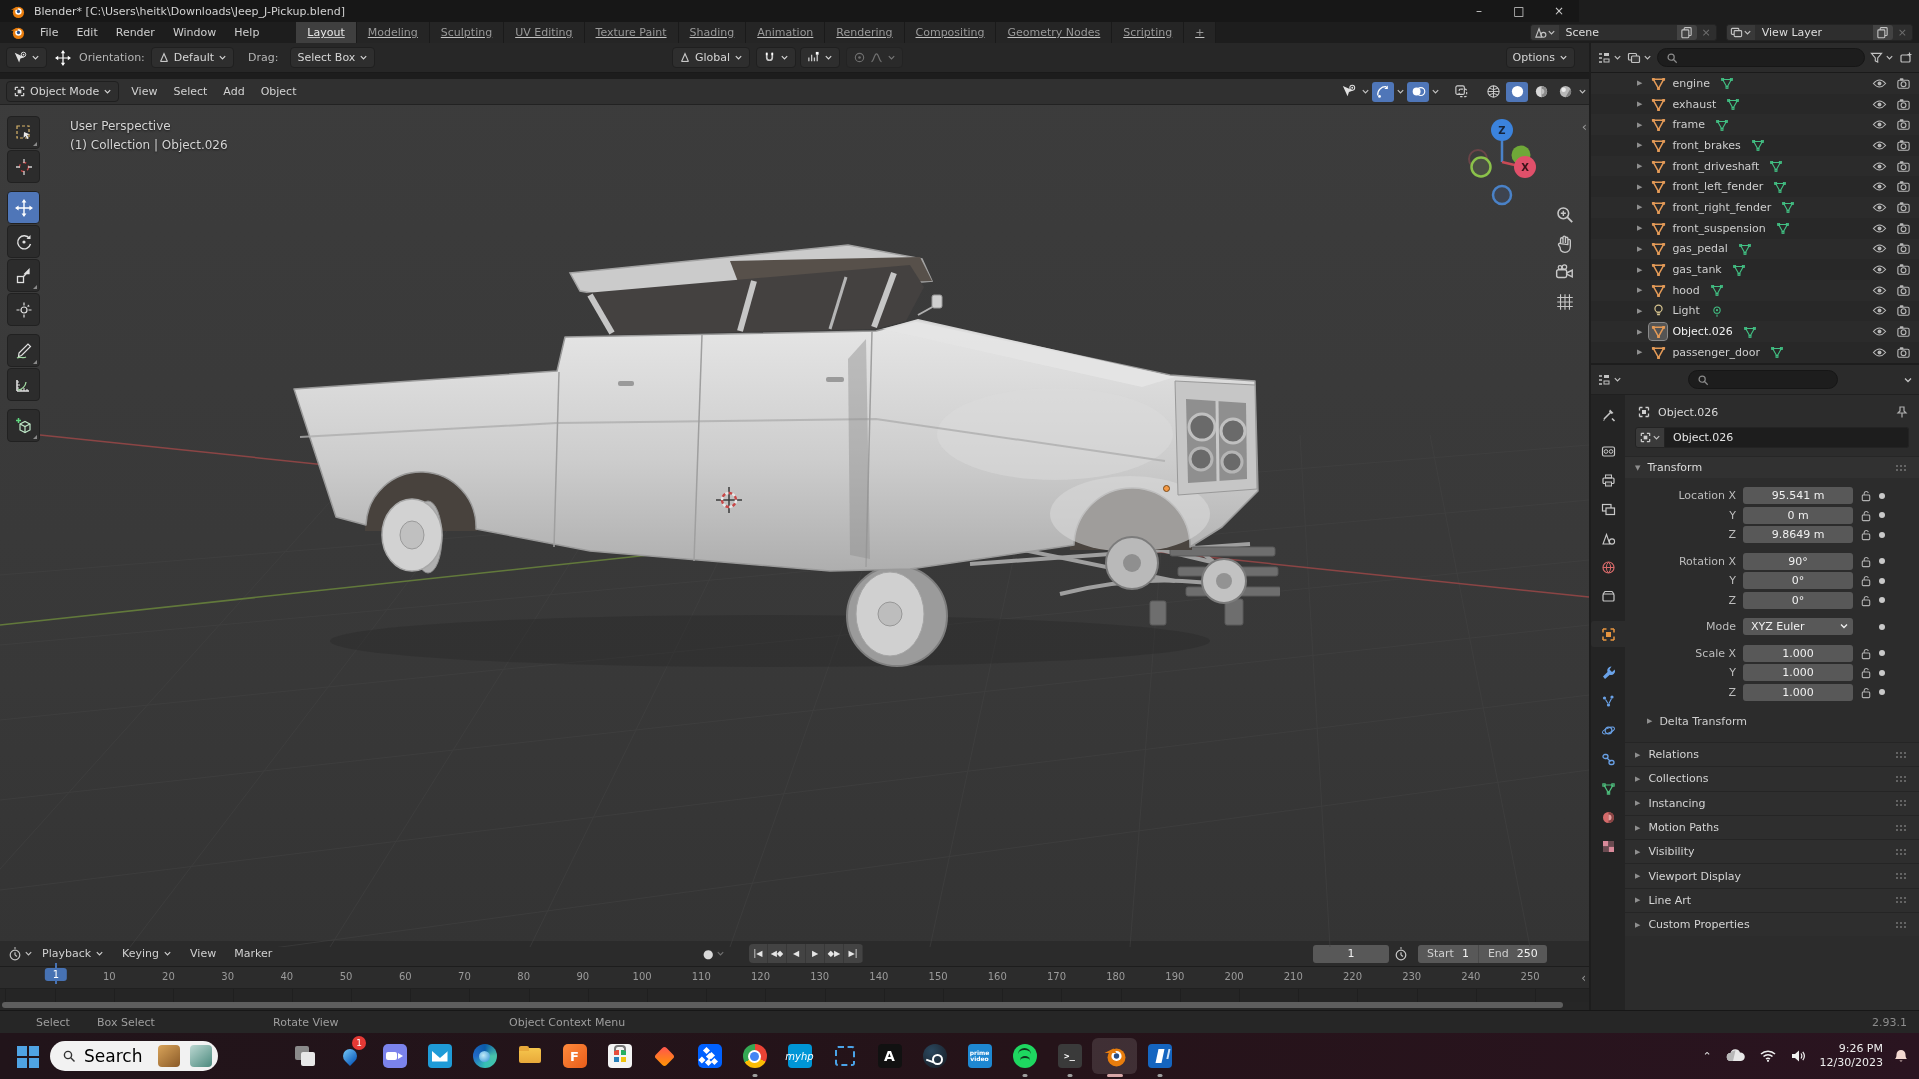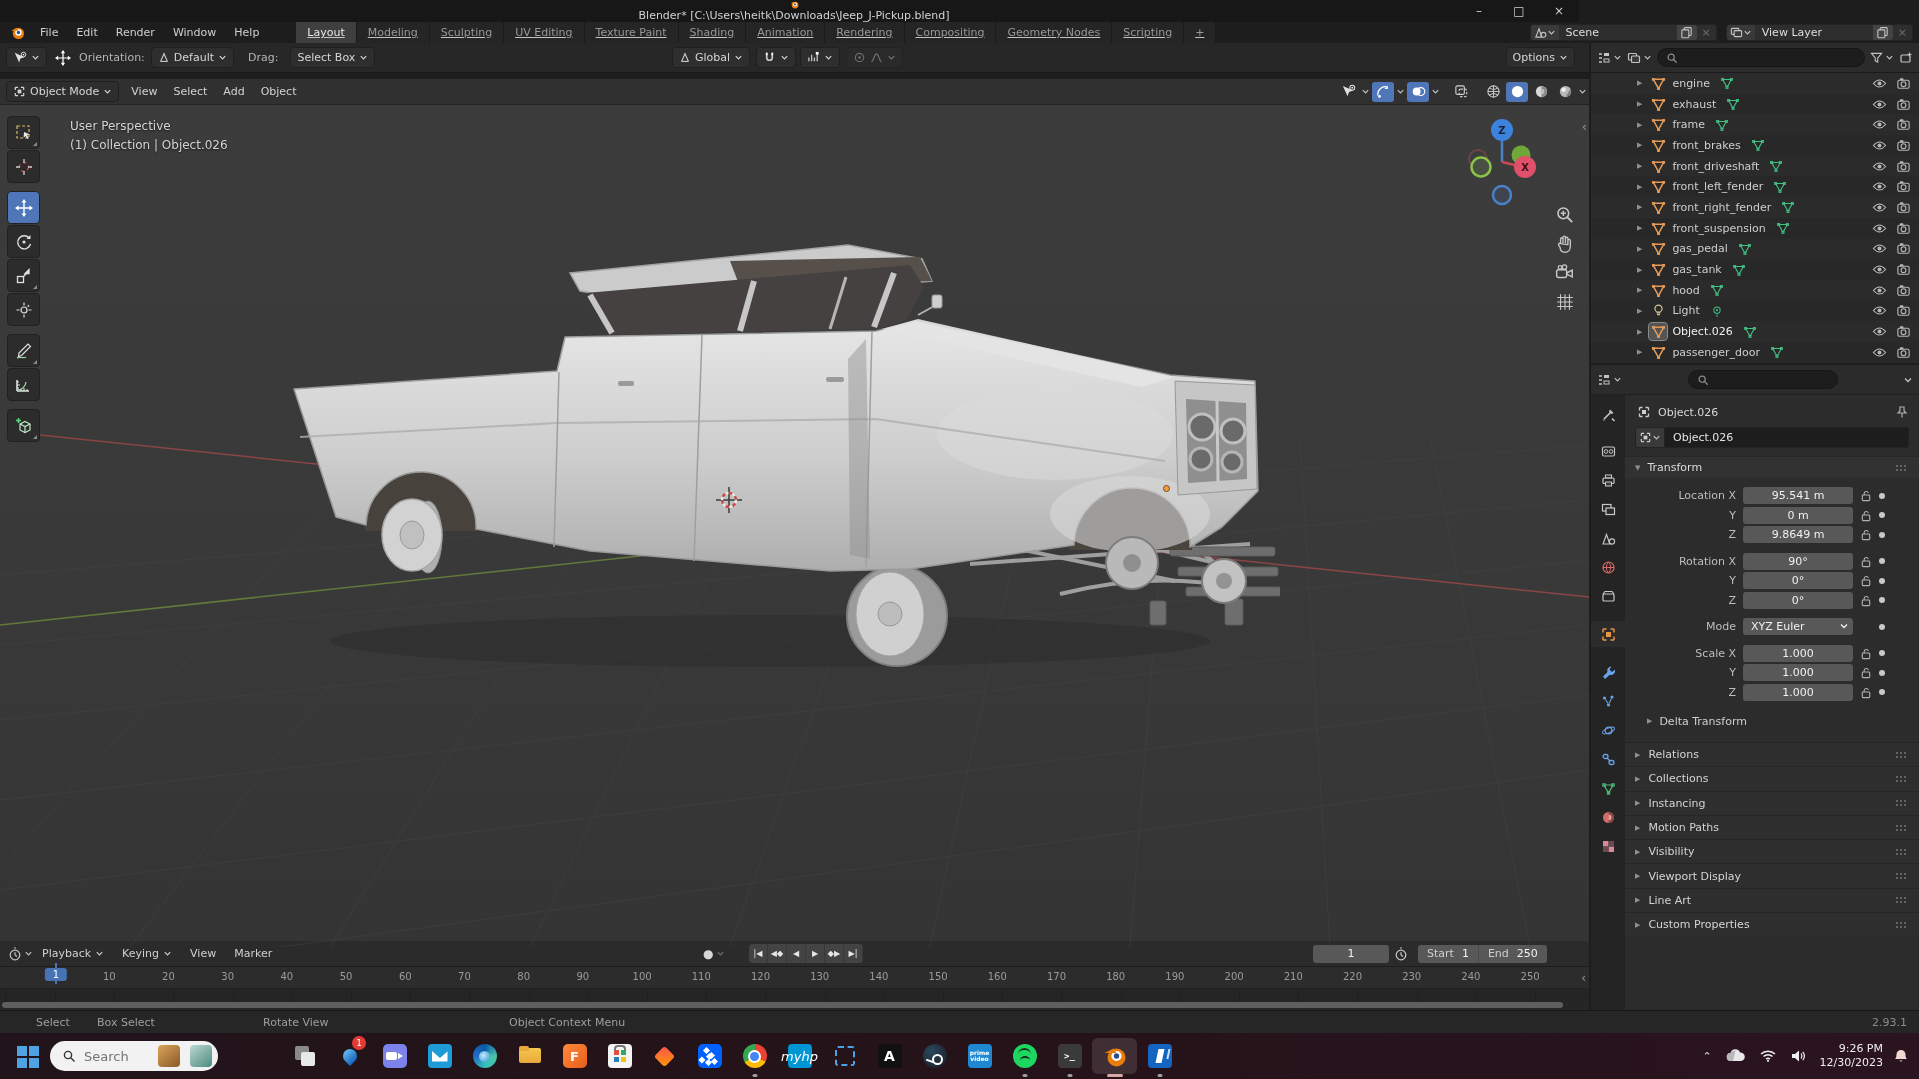--- a/index.html
+++ b/index.html
@@ -2,21 +2,21 @@
 <html style="--accent-blue: #4772b3; --tool-active-blue: #4f76b8; --mesh-icon-orange: #e39a57; --data-icon-green: #42c184; --axis-x-red: #e0504f; --axis-y-green: #74a83c; --axis-z-blue: #3b83dd; --playhead-blue: #4772b3;"><head>
 <meta charset="utf-8">
 <style>
 * { margin:0; padding:0; box-sizing:border-box; }
 html,body { background:#000; }
 body { font-family:"DejaVu Sans","Liberation Sans",sans-serif; font-size:11px; color:#c3c3c3; }
 .screen { position:relative; width:1919px; height:1079px; background:#1d1d1d; overflow:hidden; }
 svg { display:block; }
 
 
-.titlebar { position:absolute; left:0; top:0; width:1579px; height:22px; background:#171717; display:flex; align-items:center;flex-direction:column; }
+.titlebar { position:absolute; left:0; top:0; width:1579px; height:22px; background:#171717; display:flex; align-items:center; }
 .titlebar .logo { margin-left:10px; }
 .titlebar .title { margin-left:9px; color:#d2d2d2; font-size:11px; }
 .wincontrols { position:absolute; right:0; top:0; height:22px; display:flex; }
 .wincontrols span { width:40px; height:22px; display:flex; align-items:center; justify-content:center; color:#cfcfcf; font-size:12px; }
 
 
 .topbar { position:absolute; left:0; top:22px; width:1919px; height:21px; background:#1d1d1d; display:flex; align-items:center; }
 .menu-item { padding:0 9px; height:21px; display:flex; align-items:center; color:#cfcfcf; }
 .ws-tabs { display:flex; margin-left:28px; height:21px; align-items:flex-start;text-decoration:underline; }
 .ws-tab { padding:0 11px; height:21px; display:flex; align-items:center; color:#989898; background:#252525; border-right:1px solid #1a1a1a; }
@@ -121,21 +121,21 @@
 
 .statusbar { position:absolute; left:0; top:1010px; width:1919px; height:23px; background:#262626; border-top:1px solid #171717; display:flex; align-items:center; color:#9e9e9e; }
 .hint { display:flex; align-items:center; gap:6px; position:absolute; }
 .sb-version { position:absolute; right:12px; color:#8d8d8d; }
 
 
 .taskbar { position:absolute; left:0; top:1033px; width:1919px; height:46px; background:linear-gradient(90deg,#21141a,#251319 55%,#2a1420); }
 .start-btn { position:absolute; left:14px; top:10px; width:26px; height:26px; display:flex; align-items:center; justify-content:center; }
 .start-ic { width:10px; height:10px; background:#4fa3e3; box-shadow:12px 0 #4fa3e3,0 12px #4fa3e3,12px 12px #4fa3e3; margin:-11px 0 0 -11px; }
 .search-pill { position:absolute; left:50px; top:8px; width:168px; height:30px; background:#f2f2f2; border-radius:15px; display:flex; align-items:center; padding:0 6px 0 12px; gap:8px; }
-.search-pill .stext { color:#737373; font-size:13px; flex:1; }
+.search-pill .stext { color:#000000; font-size:17px; flex:1; }
 .search-pill .simg { width:22px; height:22px; border-radius:4px; }
 .simg.a { background:linear-gradient(140deg,#d9a45a,#8a5a28); margin-right:2px; }
 .simg.b { background:linear-gradient(140deg,#bcd8d2,#4b8a7e); }
 .tb-apps { position:absolute; left:282px; top:5px; display:flex; }
 .tb-app { width:45px; height:36px; position:relative; display:flex; align-items:center; justify-content:center; border-radius:6px; }
 .tb-app .ic { width:24px; height:24px; position:relative; display:flex; align-items:center; justify-content:center; }
 .tb-app .badge { position:absolute; top:-2px; right:6px; min-width:14px; height:14px; background:#e53935; color:#fff; border-radius:7px; font-size:9px; display:flex; align-items:center; justify-content:center; padding:0 3px; z-index:3; }
 .tb-app .run-dot { position:absolute; bottom:-3px; left:50%; transform:translateX(-50%); width:5px; height:3px; border-radius:2px; background:#9d9d9d; }
 .tb-app.active { background:rgba(255,255,255,.12); }
 .tb-app .run-bar { position:absolute; bottom:-3px; left:50%; transform:translateX(-50%); width:16px; height:3px; border-radius:2px; background:#d8a8a8; }
@@ -163,21 +163,21 @@
   linear-gradient(#f1c40f,#f1c40f) right bottom/5px 5px no-repeat; }
 .app-ms-store .ic::after { content:""; position:absolute; top:1px; width:8px; height:4px; border:2px solid #777; border-bottom:none; border-radius:4px 4px 0 0; }
 .app-diamond-app .ic::before { content:""; width:15px; height:15px; background:linear-gradient(135deg,#ff5252,#ff9800); transform:rotate(45deg); border-radius:3px; }
 .app-dropbox .ic { background:#0061ff; border-radius:5px; }
 .app-dropbox .ic::before { content:""; width:5px; height:5px; background:#fff; transform:rotate(45deg); box-shadow:7px 0 #fff,3.5px 5px #fff,3.5px -5px 0 -1px transparent; }
 .app-dropbox .ic::after { content:""; position:absolute; left:6px; top:4px; width:5px; height:5px; background:#fff; transform:rotate(45deg); box-shadow:7px 0 #fff,3.5px 10px #fff; }
 .app-chrome .ic { border-radius:50%; background:conic-gradient(#ea4335 0 33%,#fbbc05 33% 66%,#34a853 66% 100%); }
 .app-chrome .ic::before { content:""; width:13px; height:13px; border-radius:50%; background:#fff; }
 .app-chrome .ic::after { content:""; position:absolute; width:9px; height:9px; border-radius:50%; background:#4285f4; }
 .app-my-hp .ic { background:#0096d6; border-radius:4px; }
-.app-my-hp .ic .glyph, .app-my-hp.glyphbox span { font-style:italic; font-size:13px; font-weight:normal; }
+.app-my-hp .ic .glyph, .app-my-hp.glyphbox span { font-style:italic; font-size:10px; font-weight:normal; }
 .app-snip .ic::before { content:""; width:16px; height:16px; border:2px dashed #4aa3e8; border-radius:3px; }
 .app-a-app .ic { background:#111; border-radius:4px; font-size:14px; }
 .app-steam .ic { border-radius:50%; background:radial-gradient(circle at 35% 30%,#2a475e,#171a21); }
 .app-steam .ic::before { content:""; width:7px; height:7px; border:2px solid #fff; border-radius:50%; margin:6px 0 0 6px; }
 .app-steam .ic::after { content:""; position:absolute; left:3px; bottom:6px; width:8px; height:2px; background:#fff; transform:rotate(20deg); }
 .app-prime-video .ic { background:#1e88d2; border-radius:4px; font-size:6px; line-height:6px; text-align:center; font-weight:normal; }
 .app-spotify .ic { border-radius:50%; background:#1ed760; }
 .app-spotify .ic::before { content:""; width:13px; height:10px; border-top:2px solid #10331c; border-radius:50%; margin-top:-4px; }
 .app-spotify .ic::after { content:""; position:absolute; top:12px; width:10px; height:7px; border-top:2px solid #10331c; border-radius:50%; }
 .app-terminal .ic { background:#3a3a3a; border-radius:4px; font-size:9px; font-family:"DejaVu Sans Mono",monospace; }
@@ -1797,21 +1797,21 @@
 
       <span class="hint" style="left: 78px;">
         <svg class="mic" width="13" height="15">
           <use>
             <use href="#sym-mouse-left-drag"></use>
           </use>
         </svg>
         <span>Box Select</span>
       </span>
 
-      <span class="hint" style="left: 244px; justify-content: center;">
+      <span class="hint" style="left: 254px; justify-content: center;">
         <svg class="mic" width="13" height="15">
           <use>
             <use href="#sym-mouse-middle"></use>
           </use>
         </svg>
         <span>Rotate View</span>
       </span>
 
       <span class="hint" style="left: 490px;">
         <svg class="mic" width="13" height="15">

